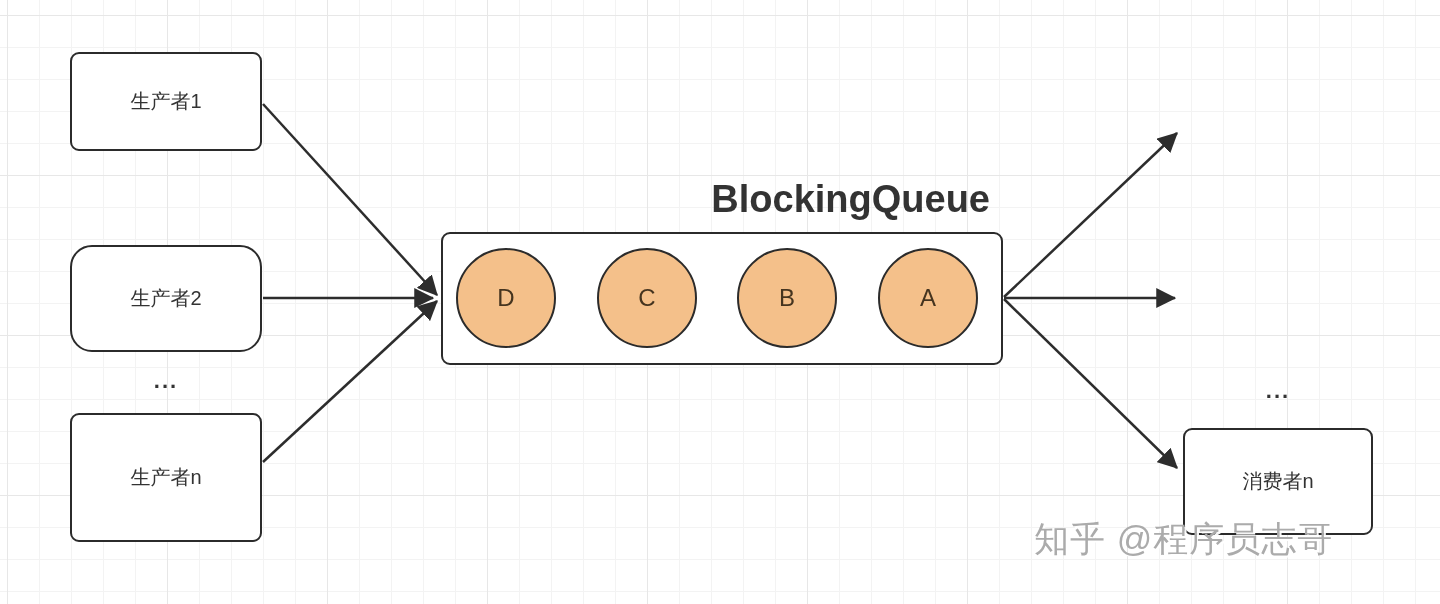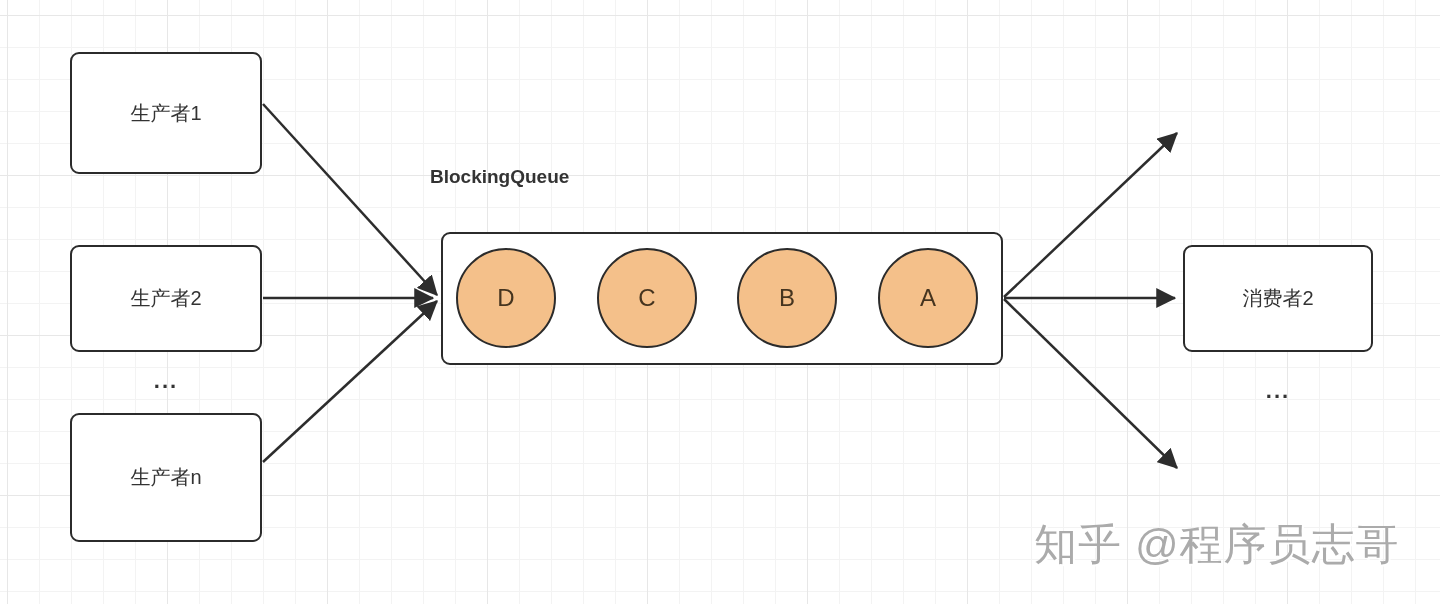--- a/index.html
+++ b/index.html
@@ -35,43 +35,43 @@
     border: 2px solid #2b2b2b;
     border-radius: 9px;
     display: flex;
     align-items: center;
     justify-content: center;
     font-size: 20px;
     color: #333333;
     z-index: 1;
     box-sizing: border-box;
   }
-  .producer-1 { left: 70px;  top: 52px;  width: 192px; height: 122px; }
-  .producer-2 { left: 70px;  top: 245px; width: 192px; height: 107px; }
+  .producer-1 { left: 70px;  top: 52px;  width: 192px; height: 99px; }
+  .producer-2 { left: 70px;  top: 245px; width: 192px; height: 107px; border-radius: 22px; }
   .producer-n { left: 70px;  top: 413px; width: 192px; height: 129px; }
   .consumer-1 { left: 1183px; top: 66px;  width: 190px; height: 107px; }
   .consumer-2 { left: 1183px; top: 245px; width: 190px; height: 107px; }
   .consumer-n { left: 1183px; top: 428px; width: 190px; height: 107px; }
   .ellipsis {
     position: absolute;
     font-size: 22px;
     font-weight: bold;
     color: #333333;
     letter-spacing: 2px;
     z-index: 1;
     text-align: center;
   }
   .ellipsis-producers { left: 70px;  top: 368px; width: 192px; }
   .ellipsis-consumers { left: 1183px; top: 378px; width: 190px; }
   .queue-title {
     position: absolute;
-    left: 430px; top: 166px;
+    left: 430px; top: 178px;
     width: 560px;
-    text-align: left;
-    font-size: 19px;
+    text-align: right;
+    font-size: 38px;
     font-weight: bold;
     color: #333333;
     z-index: 1;
   }
   .queue-box {
     position: absolute;
     left: 441px; top: 232px;
     width: 562px; height: 133px;
     background: #ffffff;
     border: 2px solid #2b2b2b;
@@ -91,21 +91,21 @@
     font-size: 24px;
     color: #45341f;
   }
   .q-item-d { left: 13px;  top: 14px; }
   .q-item-c { left: 154px; top: 14px; }
   .q-item-b { left: 294px; top: 14px; }
   .q-item-a { left: 435px; top: 14px; }
   .watermark {
     position: absolute;
     left: 1034px; top: 516px;
-    font-size: 43px;
+    font-size: 35px;
     color: #ababab;
     text-shadow: 2px 2px 0 rgba(255,255,255,0.95);
     white-space: nowrap;
     letter-spacing: 1px;
     z-index: 5;
   }
 </style>
 </head>
 <body>
 
@@ -146,20 +146,20 @@
       <span>C</span>
     </div>
     <div class="q-item q-item-b">
       <span>B</span>
     </div>
     <div class="q-item q-item-a">
       <span>A</span>
     </div>
   </div>
 
-  <div class="node consumer-2">
-    <span>消费者2</span>
+  <div class="ellipsis ellipsis-consumers">...</div>
+  <div class="node consumer-n">
+    <span>消费者n</span>
   </div>
-  <div class="ellipsis ellipsis-consumers">...</div>
 
   <div class="watermark">知乎 @程序员志哥</div>
 
 </div>
 
 </body></html>

